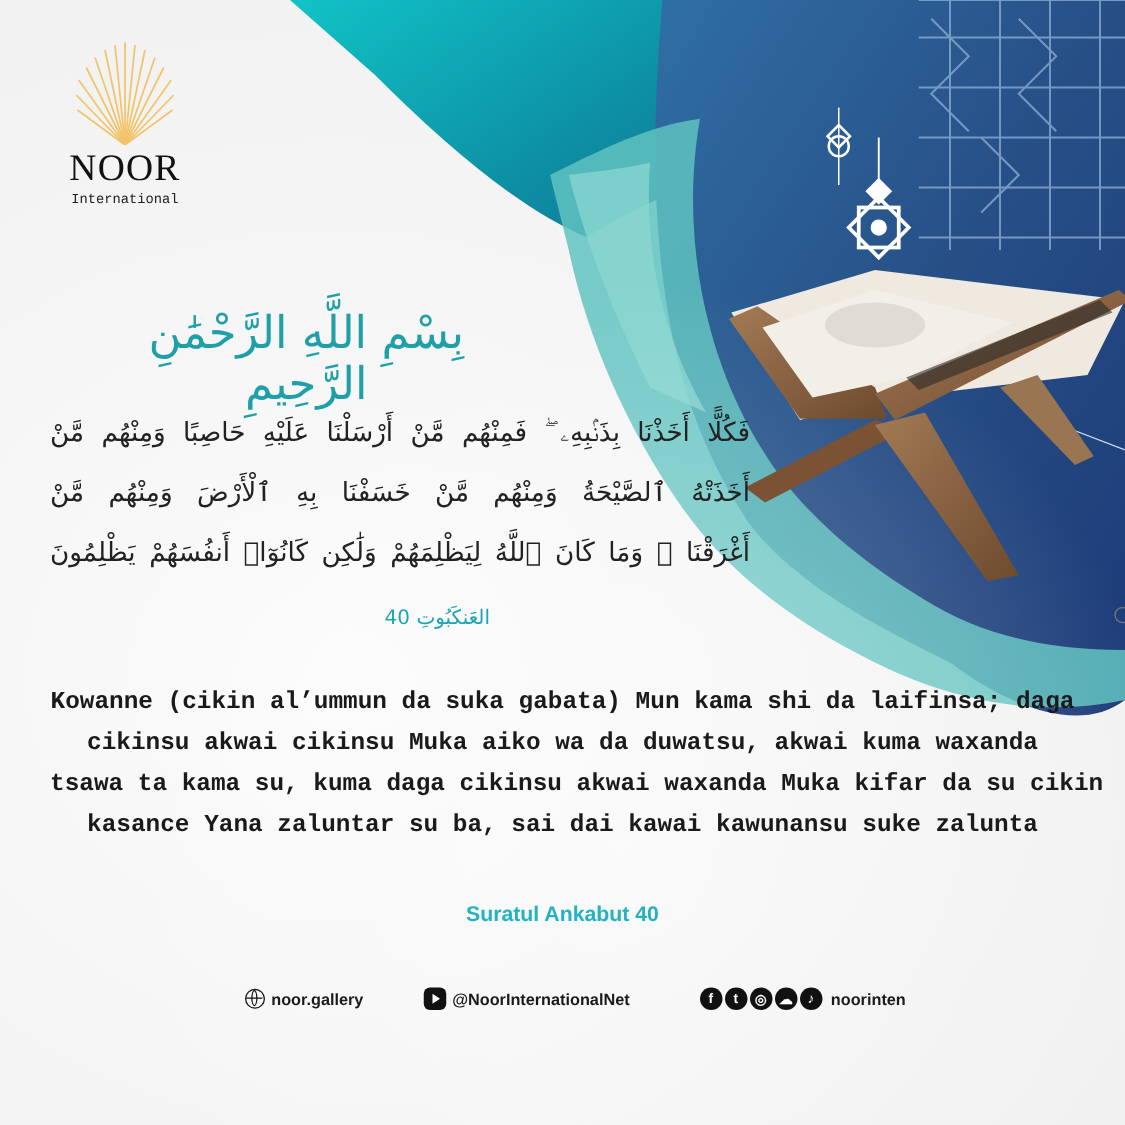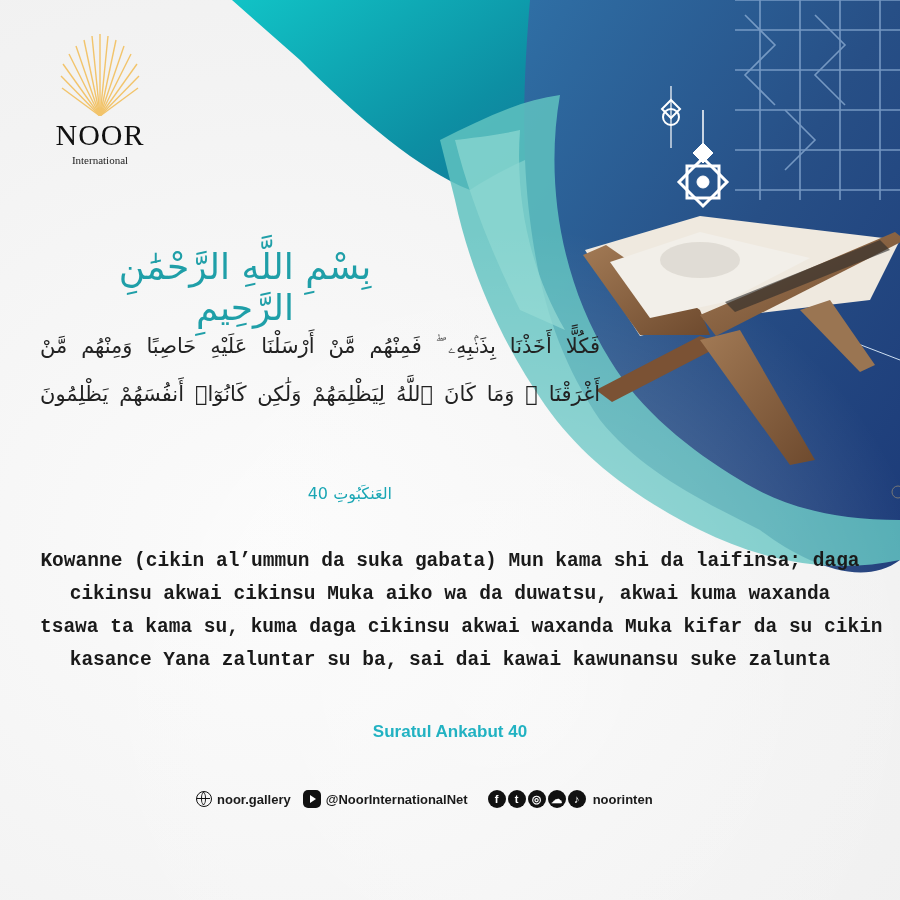--- a/index.html
+++ b/index.html
@@ -2,28 +2,28 @@
 <html><head>
   <meta charset="utf-8">
   <style>
     html, body { margin:0; padding:0; }
     body { width:900px; height:900px; overflow:hidden; position:relative; background:#f6f6f6; font-family:"DejaVu Sans", sans-serif; }
     .canvas { position:absolute; inset:0; background: radial-gradient(ellipse at 30% 60%, #fbfbfb 0%, #f3f3f3 60%, #efefef 100%); padding-left: 28px; }
     .bg-art { position:absolute; left:0; top:0; width:900px; height:900px; }
     .logo { position:absolute; left:30px; top:30px; width:140px; text-align:center; }
     .logo svg { display:block; margin:0 auto; }
     .logo-name { font-family:"Liberation Serif", serif; font-size:30px; letter-spacing:1px; color:#111; margin-top:4px; line-height:1; }
-    .logo-sub { font-family:Liberation Serif, serif; font-size:11px; color:#222; margin-top:4px; }
+    .logo-sub { font-family:Liberation Mono, monospace; font-size:11px; color:#222; margin-top:4px; }
     .basmala { position:absolute; left:110px; top:246px; width:270px; text-align:center; font-family:"DejaVu Sans", sans-serif; font-size:36px; color:#1f9fa8; direction:rtl; }
     .verse { position:absolute; left:40px; top:322px; width:560px; direction:rtl; text-align:justify; text-align-last:justify; font-family:"DejaVu Sans", sans-serif; font-size:21px; line-height:48px; color:#222; }
     .verse-ref { position:absolute; left:262px; top:484px; width:130px; direction:rtl; font-family:"DejaVu Sans", sans-serif; font-size:16px; color:#1aa6b4; }
     .translation { position:absolute; left:40px; top:545px; width:820px; text-align:center; font-family:Liberation Mono, monospace; font-weight:bold; font-size:19.5px; line-height:33px; color:#1a1a1a; }
     .translation div { white-space:nowrap; }
     .surah-ref { position:absolute; left:340px; top:722px; width:220px; text-align:center; font-family:"Liberation Sans", sans-serif; font-weight:bold; font-size:17px; color:#22b2c2; }
-    .footer { position:absolute; left:196px; top:787px; height:24px; display:flex; align-items:center; font-family:"Liberation Sans", sans-serif; font-weight:bold; font-size:13px; color:#1a1a1a; }
+    .footer { position:absolute; left:196px; top:787px; height:24px; display:flex; align-items:center; font-family:"Liberation Sans", sans-serif; font-weight:bold; font-size:13px; color:#1a1a1a;gap:36px; }
     .footer .item { display:flex; align-items:center; margin-right:12px; }
     .footer .ic { width:18px; height:18px; border-radius:50%; background:#111; color:#fff; display:inline-flex; align-items:center; justify-content:center; font-size:11px; font-weight:bold; margin-right:2px; }
     .footer .globe { width:16px; height:16px; border:1.5px solid #111; border-radius:50%; margin-right:5px; position:relative; box-sizing:border-box; }
     .footer .globe::before { content:""; position:absolute; left:4px; top:0; width:5px; height:13px; border:1.2px solid #111; border-radius:50%; box-sizing:border-box; }
     .footer .globe::after { content:""; position:absolute; left:0; top:6px; width:13px; height:1.2px; background:#111; }
     .footer .yt { width:18px; height:18px; border-radius:5px; background:#111; display:inline-flex; align-items:center; justify-content:center; margin-right:5px; }
     .footer .yt span { width:0; height:0; border-left:6px solid #fff; border-top:4px solid transparent; border-bottom:4px solid transparent; margin-left:2px; }
     .footer .socials { display:flex; align-items:center; margin-left:8px; }
     .footer .label-handle { margin-left:5px; }
   </style>
@@ -116,20 +116,21 @@
       </g>
     </svg>
     <div class="logo-name">NOOR</div>
     <div class="logo-sub">International</div>
   </div>
 
   <div class="basmala">بِسْمِ اللَّهِ الرَّحْمَٰنِ الرَّحِيمِ</div>
 
   <div class="verse">
     <div>فَكُلًّا أَخَذْنَا بِذَنۢبِهِۦ ۖ فَمِنْهُم مَّنْ أَرْسَلْنَا عَلَيْهِ حَاصِبًا وَمِنْهُم مَّنْ</div>
+    <div>أَخَذَتْهُ ٱلصَّيْحَةُ وَمِنْهُم مَّنْ خَسَفْنَا بِهِ ٱلْأَرْضَ وَمِنْهُم مَّنْ</div>
     <div>أَغْرَقْنَا ۚ وَمَا كَانَ ٱللَّهُ لِيَظْلِمَهُمْ وَلَٰكِن كَانُوٓا۟ أَنفُسَهُمْ يَظْلِمُونَ</div>
   </div>
   <div class="verse-ref">العَنكَبُوتِ 40</div>
 
   <div class="translation">
     <div>Kowanne (cikin al’ummun da suka gabata) Mun kama shi da laifinsa; daga</div>
     <div>cikinsu akwai cikinsu Muka aiko wa da duwatsu, akwai kuma waxanda</div>
     <div>tsawa ta kama su, kuma daga cikinsu akwai waxanda Muka kifar da su cikin</div>
     <div>kasance Yana zaluntar su ba, sai dai kawai kawunansu suke zalunta</div>
   </div>

